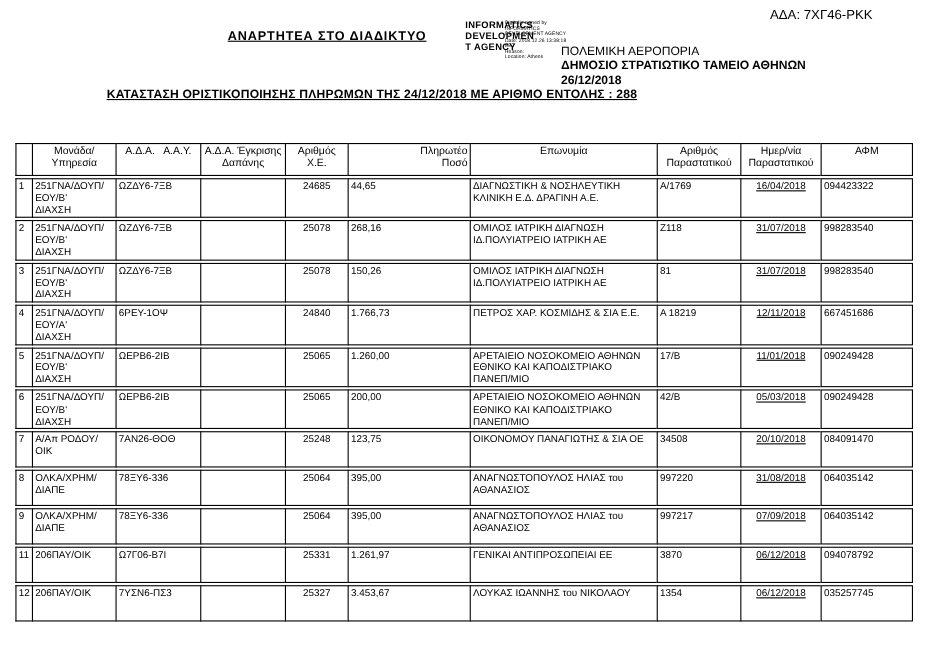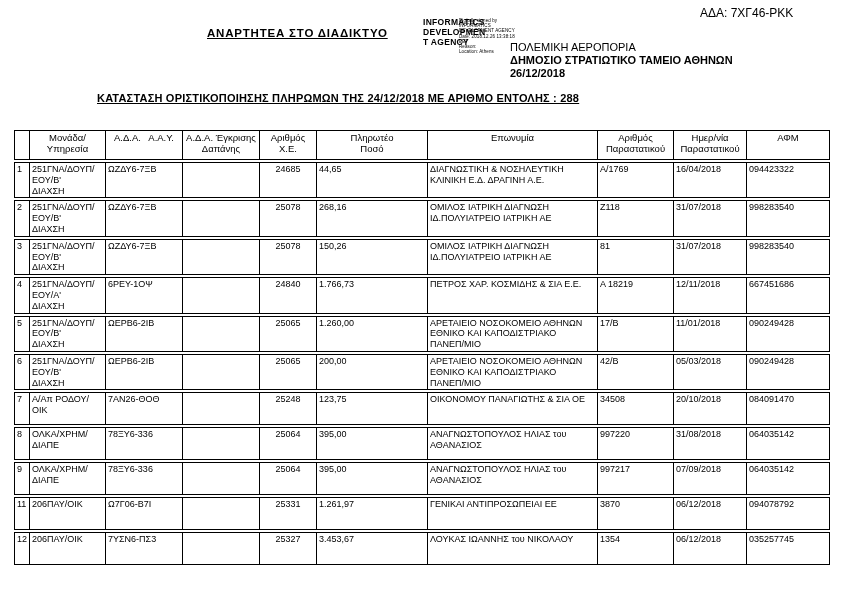--- a/index.html
+++ b/index.html
@@ -9,47 +9,47 @@
   .ada{position:absolute;top:6px;left:700px;font-size:12px;}
   .posted{position:absolute;top:27px;left:207px;font-size:11.5px;font-weight:bold;letter-spacing:.8px;text-decoration:underline;}
 
   .stamp-agency{position:absolute;top:17px;left:423px;width:62px;font-size:8.5px;font-weight:bold;line-height:1.2;white-space:pre-line;letter-spacing:.3px;}
   .stamp-sig{position:absolute;top:18px;left:459px;width:70px;font-size:4.5px;line-height:1.15;white-space:pre-line;letter-spacing:.1px;}
 
   .org1{position:absolute;top:41px;left:510px;font-size:11px;}
   .org2{position:absolute;top:54px;left:510px;font-size:11px;font-weight:bold;}
   .hdr-date{position:absolute;top:67px;left:510px;font-size:11px;font-weight:bold;}
 
-  .doc-title{position:absolute;top:92px;left:97px;font-size:11px;font-weight:bold;text-decoration:underline;letter-spacing:.2px;text-align:center;}
+  .doc-title{position:absolute;top:80px;left:97px;font-size:11px;font-weight:bold;text-decoration:underline;letter-spacing:.2px;text-align:center;}
 
   table.pay{position:absolute;top:128px;left:14px;border-collapse:separate;border-spacing:0 2px;table-layout:fixed;width:816px;}
   table.pay col.c0{width:15px}  table.pay col.c1{width:76px}
   table.pay col.c2{width:77px}  table.pay col.c3{width:77px}
   table.pay col.c4{width:57px}  table.pay col.c5{width:111px}
   table.pay col.c6{width:170px} table.pay col.c7{width:76px}
   table.pay col.c8{width:73px}  table.pay col.c9{width:84px}
 
   table.pay th, table.pay td{
     border-top:1px solid #000;border-bottom:1px solid #000;border-left:1px solid #000;
     padding:1px 2px;vertical-align:top;overflow:hidden;
   }
   table.pay th:last-child, table.pay td:last-child{border-right:1px solid #000;}
   table.pay th{height:26px;font-weight:normal;font-size:9.5px;text-align:center;white-space:pre-wrap;line-height:1.2;vertical-align:top;}
   table.pay th.h-aa{text-align:left;padding-left:16px;}
-  table.pay th.h-amt{text-align:center;}
+  table.pay th.h-amt{text-align:right;}
   table.pay td{height:29px;font-size:9px;line-height:1.2;}
   td.c-aa{text-align:left;font-size:9px;}
   td.c-unit{font-size:8px;white-space:pre-line;}
   td.c-ada{font-size:8.5px;}
   td.c-ada2{}
   td.c-xe{text-align:center;font-size:9px;}
   td.c-amt{font-size:9.5px;}
   td.c-name{font-size:8px;white-space:pre-line;}
   td.c-doc{font-size:9px;}
-  td.c-date{text-align:left;font-size:9px;}
+  td.c-date{text-align:center;font-size:9px;text-decoration:underline;}
   td.c-afm{font-size:9px;}
 </style>
 </head>
 <body>
 
 <div class="page">
 
   <div class="ada">ΑΔΑ: 7ΧΓ46-ΡΚΚ</div>
 
   <div class="posted">ΑΝΑΡΤΗΤΕΑ ΣΤΟ ΔΙΑΔΙΚΤΥΟ</div>

